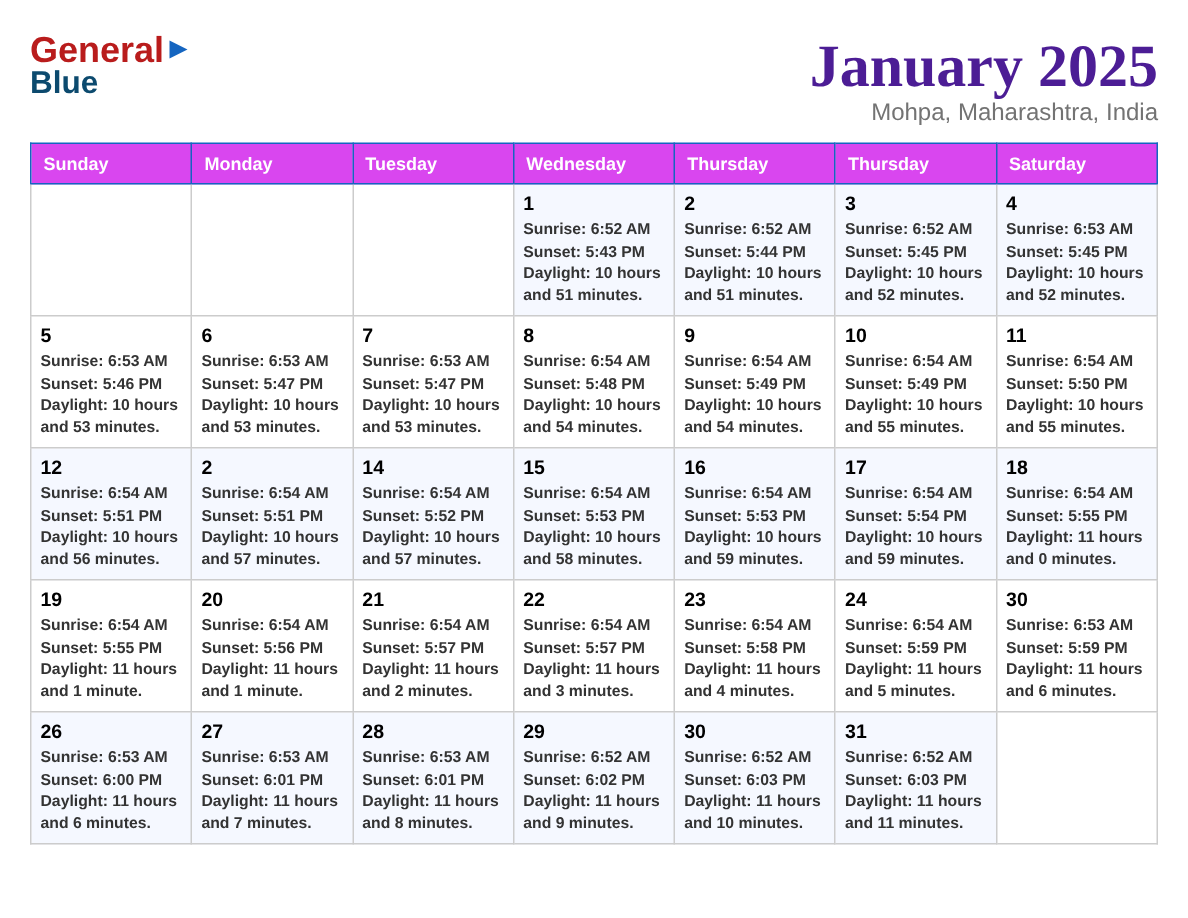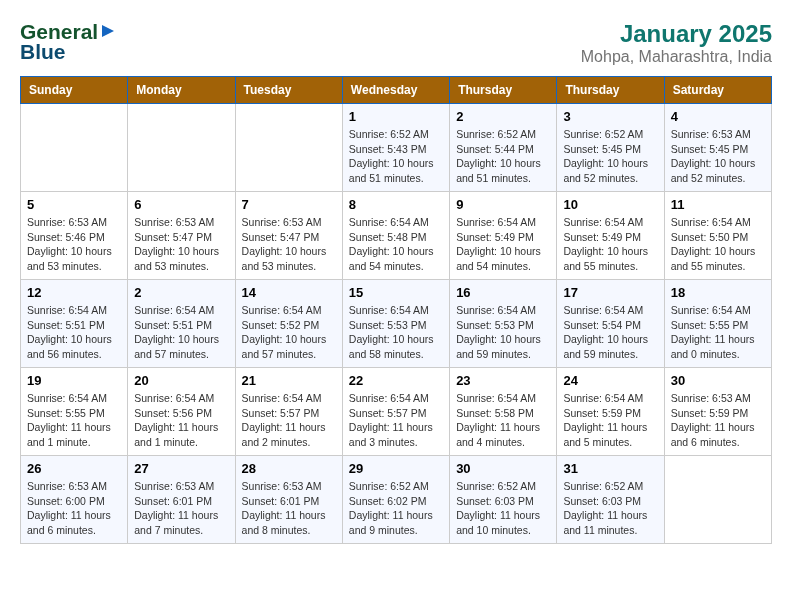--- a/index.html
+++ b/index.html
@@ -21,35 +21,36 @@
       width: 90px;
     }
     .logo-img {
       display: flex;
       align-items: center;
     }
     .title-area {
       text-align: right;
     }
     .month-title {
-      font-size: 24px;
+      font-size: 40px;
       font-weight: bold;
-      color: #0f766e;
+      color: #4c1d95;
+      font-family: Liberation Serif, serif;
     }
     .location {
       font-size: 16px;
       color: #737373;
     }
     table {
       width: 100%;
       border-collapse: collapse;
       font-size: 11px;
     }
     thead tr th {
-      background-color: #a16207;
+      background-color: #d946ef;
       color: #fff;
       text-align: left;
       padding: 6px 8px;
       font-size: 12px;
       font-weight: bold;
       border: 1px solid #1565c0;
     }
     tbody tr td {
       border: 1px solid #ccc;
       vertical-align: top;
@@ -66,32 +67,33 @@
     }
     .day-num {
       font-weight: bold;
       font-size: 13px;
       margin-bottom: 3px;
     }
     .day-info {
       color: #333;
       font-size: 10.5px;
       line-height: 1.4;
+      font-weight: bold;
     }
     .empty-cell {
       background-color: #fff !important;
     }
   </style>
 </head>
 <body>
 
 <div class="header">
   <div class="logo-wrapper">
     <div class="logo-img">
-      <span style="font-size:21px;font-weight:bold;color:#14532d;font-family:Arial,sans-serif;">General</span>
+      <span style="font-size:24px;font-weight:bold;color:#b91c1c;font-family:Arial,sans-serif;">General</span>
       <span style="display:inline-block;margin-left:2px;margin-top:2px;">
         <svg width="16" height="16" viewBox="0 0 16 16">
             <polygon points="2,2 14,8 2,14" fill="#1565c0"></polygon>
           </svg>
       </span>
     </div>
     <div style="font-size:21px;font-weight:bold;color:#0c4a6e;font-family:Arial,sans-serif;margin-top:-4px;">Blue</div>
   </div>
   <div class="title-area">
     <div class="month-title">January 2025</div>

